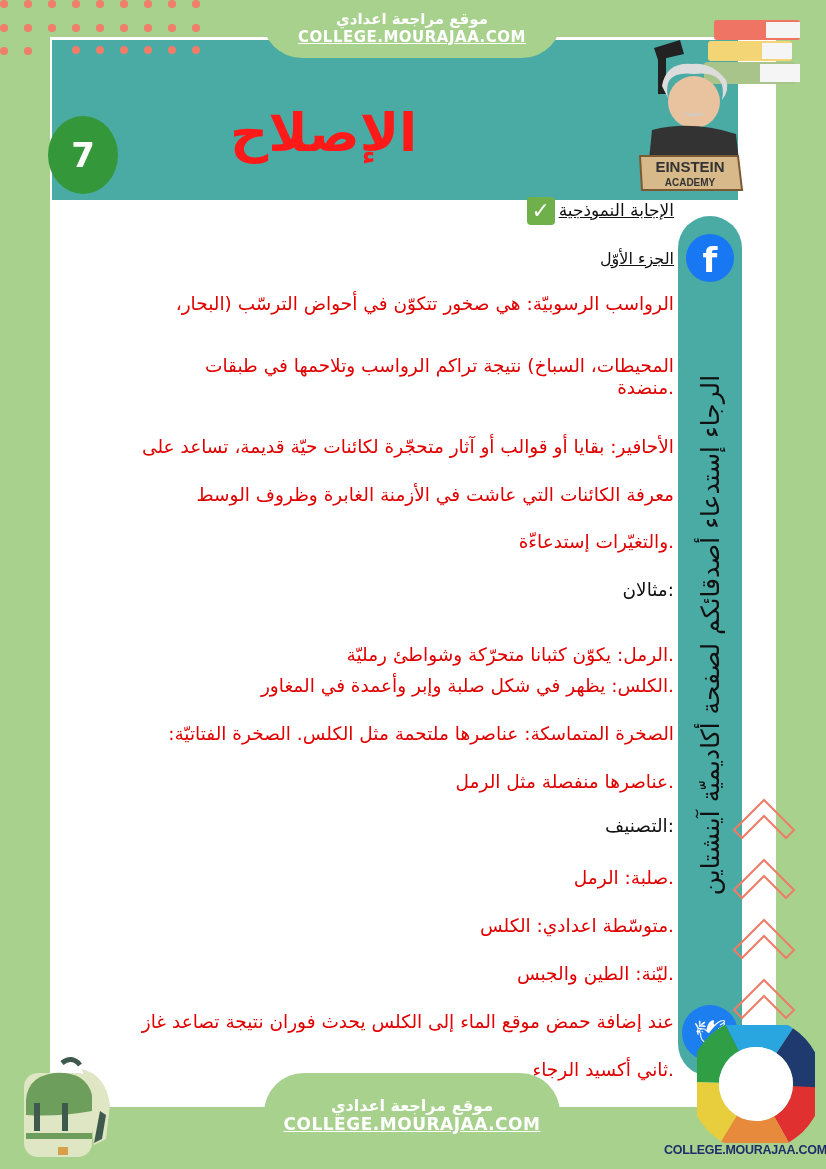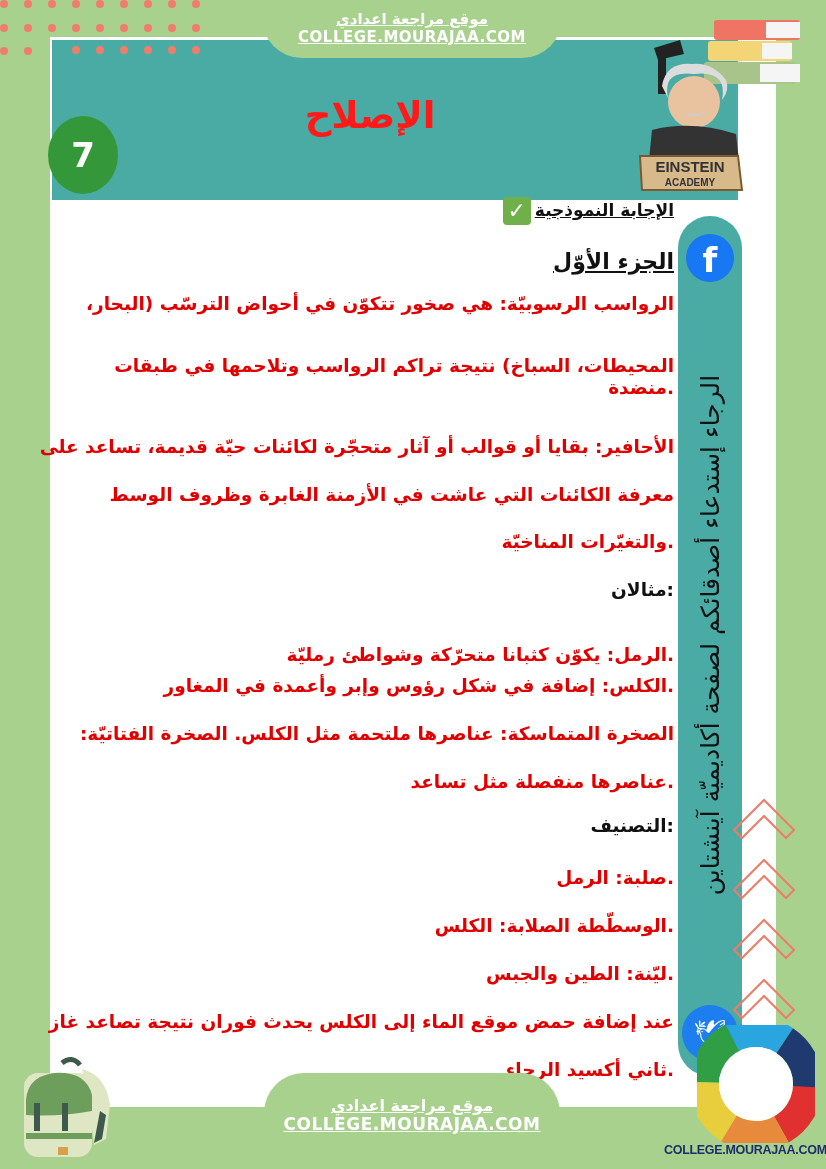--- a/index.html
+++ b/index.html
@@ -25,59 +25,59 @@
   .header-band {
     position: absolute; left: 52px; top: 40px; width: 686px; height: 160px;
     background: #4aaba5;
   }
   .top-pill {
     position: absolute; left: 262px; top: 0; width: 300px; height: 58px;
     background: #a8d18d;
     border-radius: 0 0 40px 40px;
     text-align: center; color: #ffffff;
   }
-  .pill-arabic { font-size: 15px; font-weight: bold; text-decoration: underline; margin-top: 10px; line-height: 18px; direction: rtl; }
+  .pill-arabic { font-size: 15px; font-weight: bold; margin-top: 10px; line-height: 18px; direction: rtl; }
   .pill-latin { font-size: 15px; font-weight: bold; text-decoration: underline; letter-spacing: 0.5px; line-height: 18px; }
 
   .bottom-pill {
     position: absolute; left: 264px; top: 1073px; width: 296px; height: 100px;
     background: #a8d18d;
     border-radius: 40px 40px 0 0;
     text-align: center; color: #ffffff;
   }
   .bottom-band {
     position: absolute; left: 0; top: 1107px; width: 826px; height: 62px; background: #a8d18d;
   }
   .bottom-pill .pill-arabic { margin-top: 24px; font-size: 16px; }
   .bottom-pill .pill-latin { font-size: 17px; }
 
   .title {
-    position: absolute; left: 230px; top: 94px; width: 280px; text-align: center;
-    font-size: 37px; font-weight: bold; color: #ff1a1a; direction: rtl;
+    position: absolute; left: 230px; top: 102px; width: 280px; text-align: left;
+    font-size: 53px; font-weight: bold; color: #ff1a1a; direction: rtl;
     font-family: "DejaVu Sans", sans-serif;
   }
   .num-badge {
     position: absolute; left: 48px; top: 116px; width: 70px; height: 78px;
     border-radius: 50%; background: #34983a; color: #fff;
     font-size: 34px; font-weight: bold; text-align: center; line-height: 78px;
   }
 
   .einstein {
     position: absolute; left: 632px; top: 40px; width: 112px; height: 160px;
   }
   .books {
     position: absolute; left: 700px; top: 14px; width: 120px; height: 75px;
   }
 
   .content {
     position: absolute; left: 52px; top: 195px; width: 622px;
     direction: rtl; text-align: right;
     font-family: "DejaVu Sans", sans-serif;
   }
-  .line { position: absolute; right: 0; white-space: nowrap; font-size: 18.5px; font-weight: bold; padding-left: 44px; }
+  .line { position: absolute; right: 0; white-space: nowrap; font-size: 18.5px; font-weight: normal; padding-left: 44px; }
   .red { color: #e00000; }
   .black { color: #111; }
   .u { text-decoration: underline; }
   .check {
     display: inline-block; width: 28px; height: 28px; background: #6fb04b; border-radius: 4px;
     color: #fff; font-size: 22px; line-height: 28px; text-align: center; vertical-align: middle; margin-right: 4px;
   }
 
   .side-bar {
     position: absolute; left: 678px; top: 216px; width: 64px; height: 860px;
@@ -188,35 +188,35 @@
   <path d="M2 40 L32 10 L62 40 L54 48 L32 26 L10 48 Z"></path>
   <path d="M2 100 L32 70 L62 100 L54 108 L32 86 L10 108 Z"></path>
   <path d="M2 160 L32 130 L62 160 L54 168 L32 146 L10 168 Z"></path>
   <path d="M2 220 L32 190 L62 220 L54 228 L32 206 L10 228 Z"></path>
 </svg>
 
 <div class="content">
   <div class="line black u" style="top:2px;font-size:17px">
     <span>الإجابة النموذجية</span><span class="check">✓</span>
   </div>
-  <div class="line black u" style="top:54px;font-size:22px">الجزء الأوّل</div>
+  <div class="line black u" style="top:54px;font-size:16px">الجزء الأوّل</div>
   <div class="line red" style="top:98px">الرواسب الرسوبيّة: هي صخور تتكوّن في أحواض الترسّب (البحار،</div>
   <div class="line red" style="top:160px">المحيطات، السباخ) نتيجة تراكم الرواسب وتلاحمها في طبقات</div>
   <div class="line red" style="top:182px">.منضدة</div>
   <div class="line red" style="top:241px">الأحافير: بقايا أو قوالب أو آثار متحجّرة لكائنات حيّة قديمة، تساعد على</div>
   <div class="line red" style="top:289px">معرفة الكائنات التي عاشت في الأزمنة الغابرة وظروف الوسط</div>
-  <div class="line red" style="top:336px">.والتغيّرات المناخيّة</div>
+  <div class="line red" style="top:336px">.والتغيّرات إستدعاءّة</div>
   <div class="line black" style="top:384px">:مثالان</div>
   <div class="line red" style="top:449px">.الرمل: يكوّن كثبانا متحرّكة وشواطئ رمليّة</div>
-  <div class="line red" style="top:480px">.الكلس: إضافة في شكل رؤوس وإبر وأعمدة في المغاور</div>
+  <div class="line red" style="top:480px">.الكلس: يظهر في شكل صلبة وإبر وأعمدة في المغاور</div>
   <div class="line red" style="top:528px">الصخرة المتماسكة: عناصرها ملتحمة مثل الكلس. الصخرة الفتاتيّة:</div>
-  <div class="line red" style="top:576px">.عناصرها منفصلة مثل تساعد</div>
+  <div class="line red" style="top:576px">.عناصرها منفصلة مثل الرمل</div>
   <div class="line black" style="top:620px">:التصنيف</div>
   <div class="line red" style="top:672px">.صلبة: الرمل</div>
-  <div class="line red" style="top:720px">.الوسطّطة الصلابة: الكلس</div>
+  <div class="line red" style="top:720px">.متوسّطة اعدادي: الكلس</div>
   <div class="line red" style="top:768px">.ليّنة: الطين والجبس</div>
   <div class="line red" style="top:816px">عند إضافة حمض موقع الماء إلى الكلس يحدث فوران نتيجة تصاعد غاز</div>
   <div class="line red" style="top:864px">.ثاني أكسيد الرجاء</div>
 </div>
 
 <div class="bottom-band"></div>
 <div class="bottom-pill">
   <div class="pill-arabic">موقع مراجعة اعدادي</div>
   <div class="pill-latin">COLLEGE.MOURAJAA.COM</div>
 </div>

